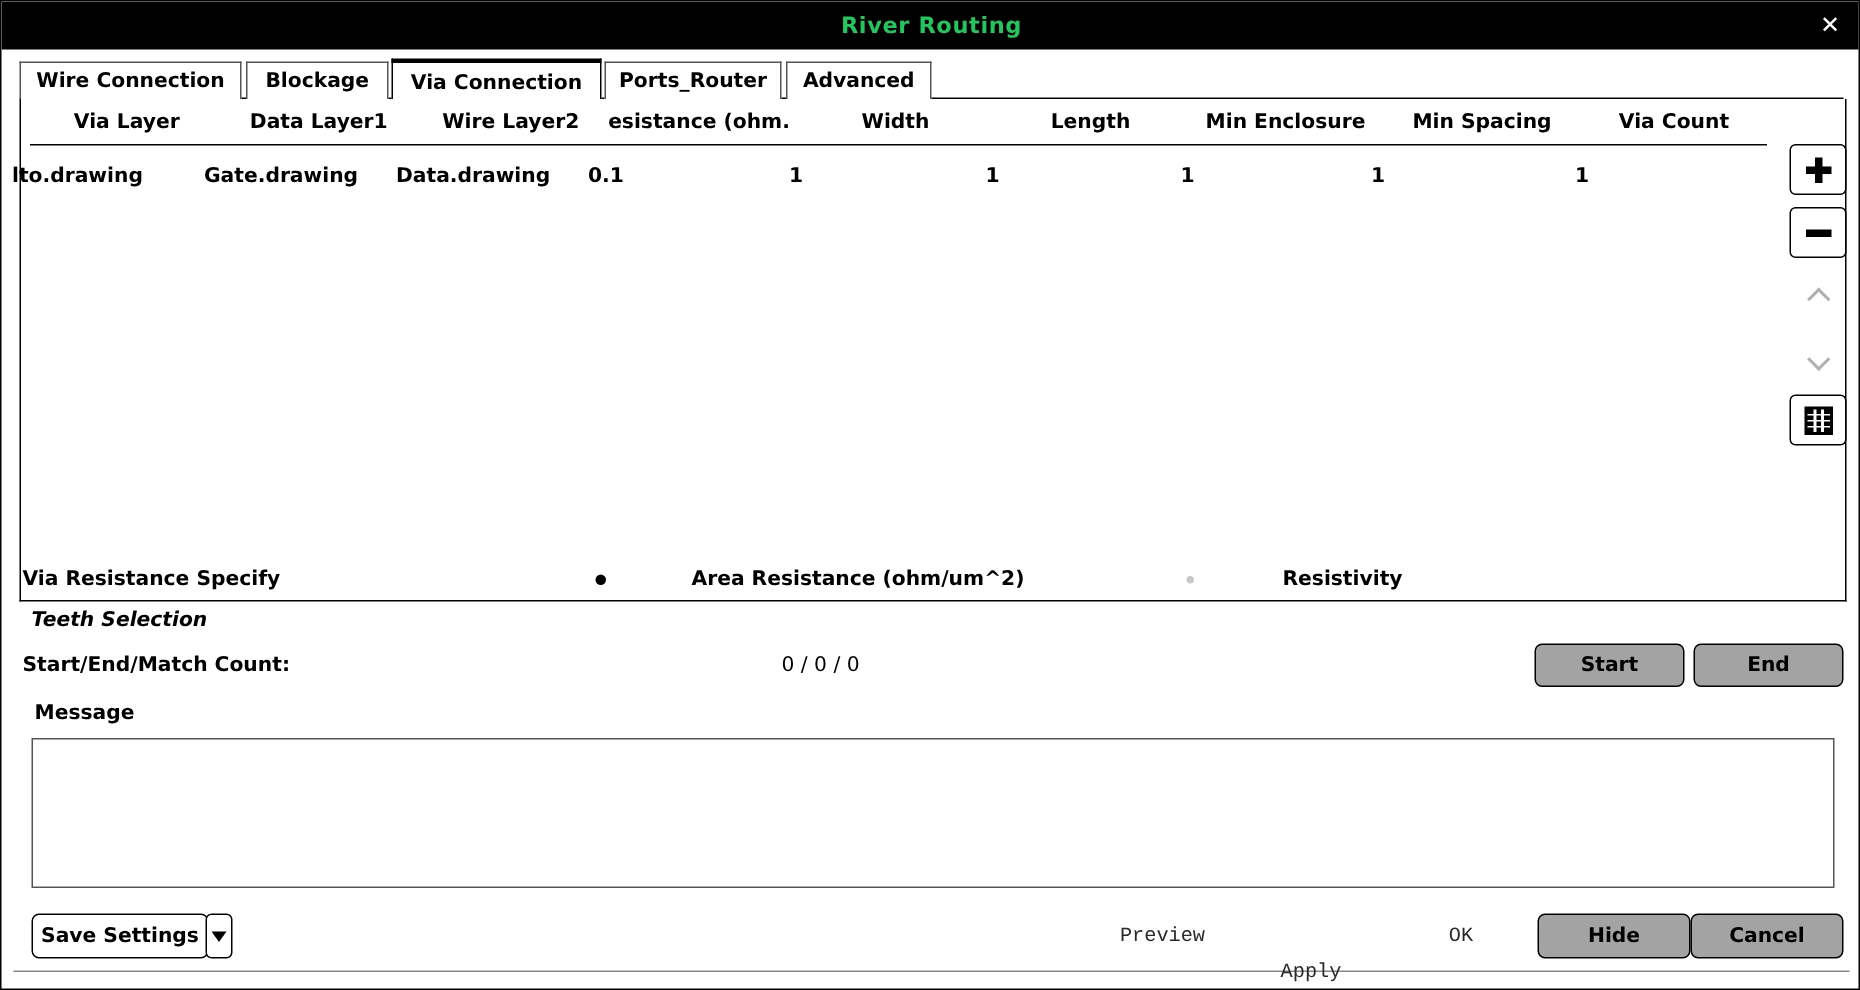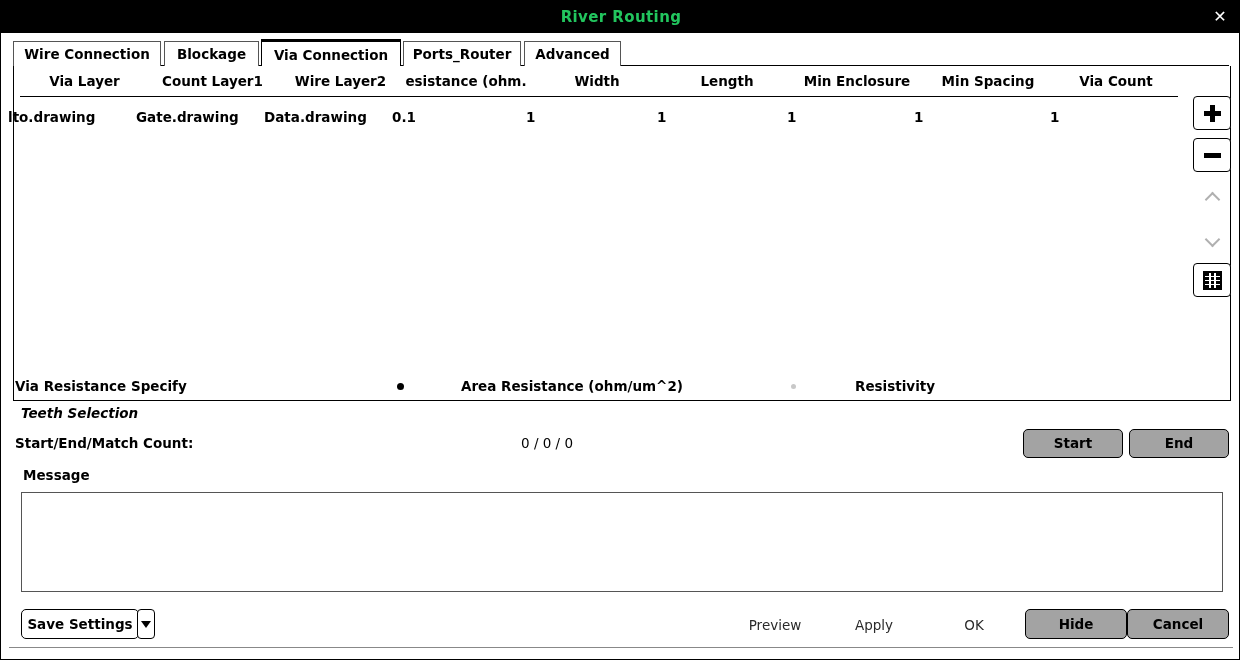--- a/index.html
+++ b/index.html
@@ -339,20 +339,21 @@
   .flat-btn {
     position: absolute;
     top: 612px;
     height: 24px;
     line-height: 24px;
     text-align: center;
     font-size: 13.5px;
     color: #2a2a2a;
     cursor: pointer;
     white-space: nowrap;
+    font-family: Liberation Mono, monospace;
   }
   .save-wrap {
     position: absolute;
     left: 20px; top: 608px;
     height: 30px;
   }
   .save-btn {
     position: absolute;
     left: 0; top: 0;
     width: 118px; height: 30px;
@@ -404,21 +405,21 @@
         <div class="tab" style="left: 151px; width: 95px;">Blockage</div>
         <div class="tab active" style="left: 248px; width: 140px;">Via Connection</div>
         <div class="tab" style="left: 390px; width: 118px;">Ports_Router</div>
         <div class="tab" style="left: 511px; width: 97px;">Advanced</div>
       </div>
   </div>
 
   <div class="table-panel">
     <div class="grid-head" id="grid-head-host">
         <div class="hcell" style="left: 8px; width: 125px;">Via Layer</div>
-        <div class="hcell" style="left: 136px; width: 125px;">Count Layer1</div>
+        <div class="hcell" style="left: 136px; width: 125px;">Data Layer1</div>
         <div class="hcell" style="left: 264px; width: 125px;">Wire Layer2</div>
         <div class="hcell" style="left: 386px; width: 132px;">esistance (ohm.</div>
         <div class="hcell" style="left: 528px; width: 110px;">Width</div>
         <div class="hcell" style="left: 658px; width: 110px;">Length</div>
         <div class="hcell" style="left: 778px; width: 130px;">Min Enclosure</div>
         <div class="hcell" style="left: 916px; width: 116px;">Min Spacing</div>
         <div class="hcell" style="left: 1044px; width: 116px;">Via Count</div>
       </div>
     <div class="head-rule"></div>
     <div id="grid-rows-host">
@@ -493,19 +494,19 @@
   <div class="bottom-rule"></div>
 
   <div class="save-wrap">
     <div class="save-btn">Save Settings</div>
     <div class="save-arrow">
       <span class="caret-down"></span>
     </div>
   </div>
 
   <div class="flat-btn" style="left:738px; width:72px;">Preview</div>
-  <div class="flat-btn" style="left:840px; width:66px;">Apply</div>
+  <div class="flat-btn" style="left:840px; width:66px;margin-top:24px;">Apply</div>
   <div class="flat-btn" style="left:946px; width:54px;">OK</div>
 
   <div class="btn" style="left:1024px; top:608px; width:102px; height:30px; line-height:28px;">Hide</div>
   <div class="btn" style="left:1126px; top:608px; width:102px; height:30px; line-height:28px;">Cancel</div>
 
 </div>
 
 </body></html>

